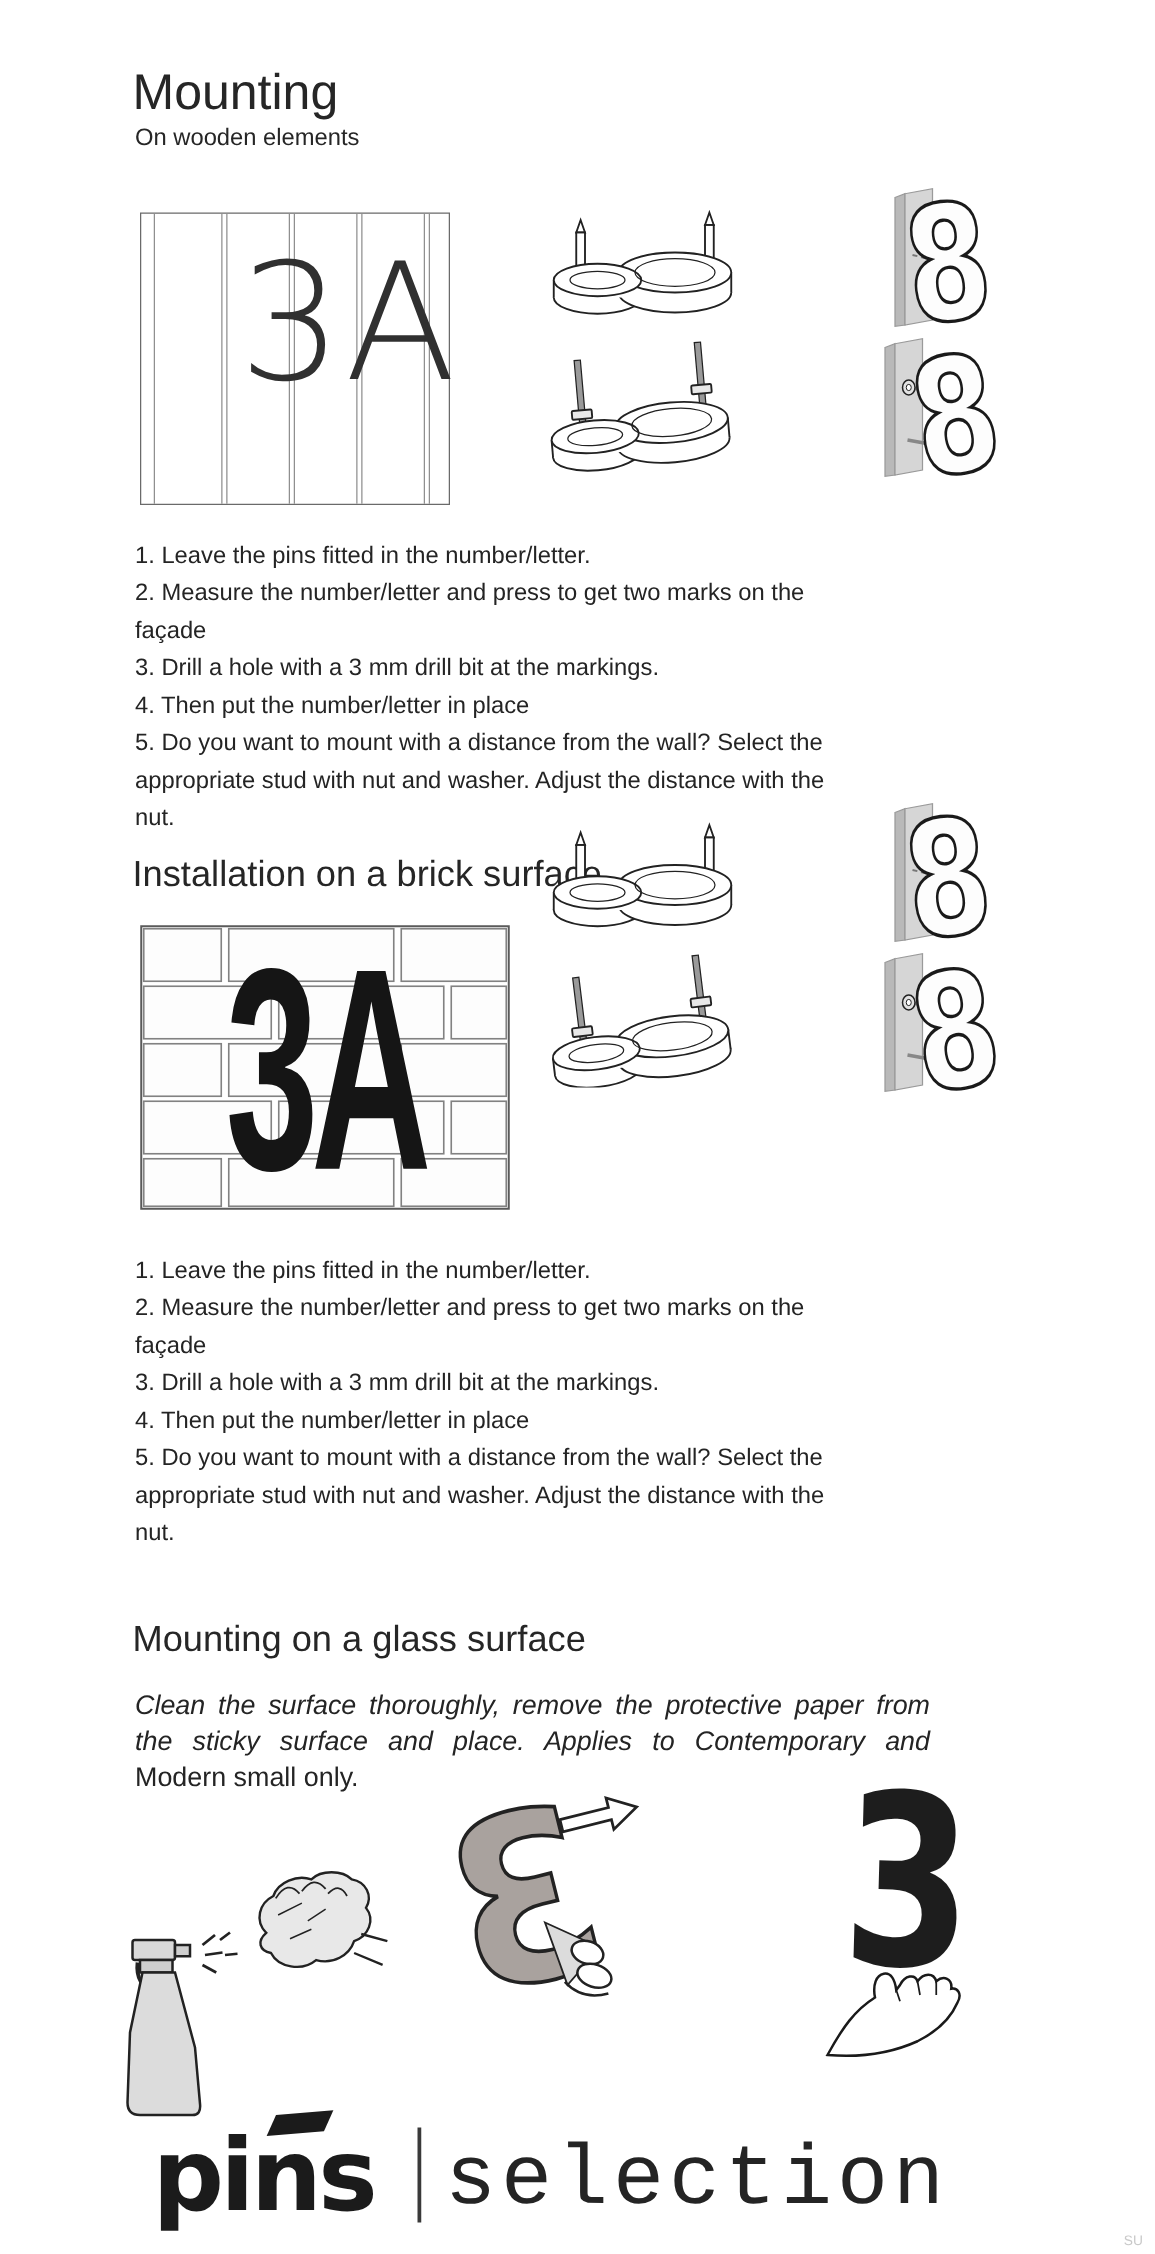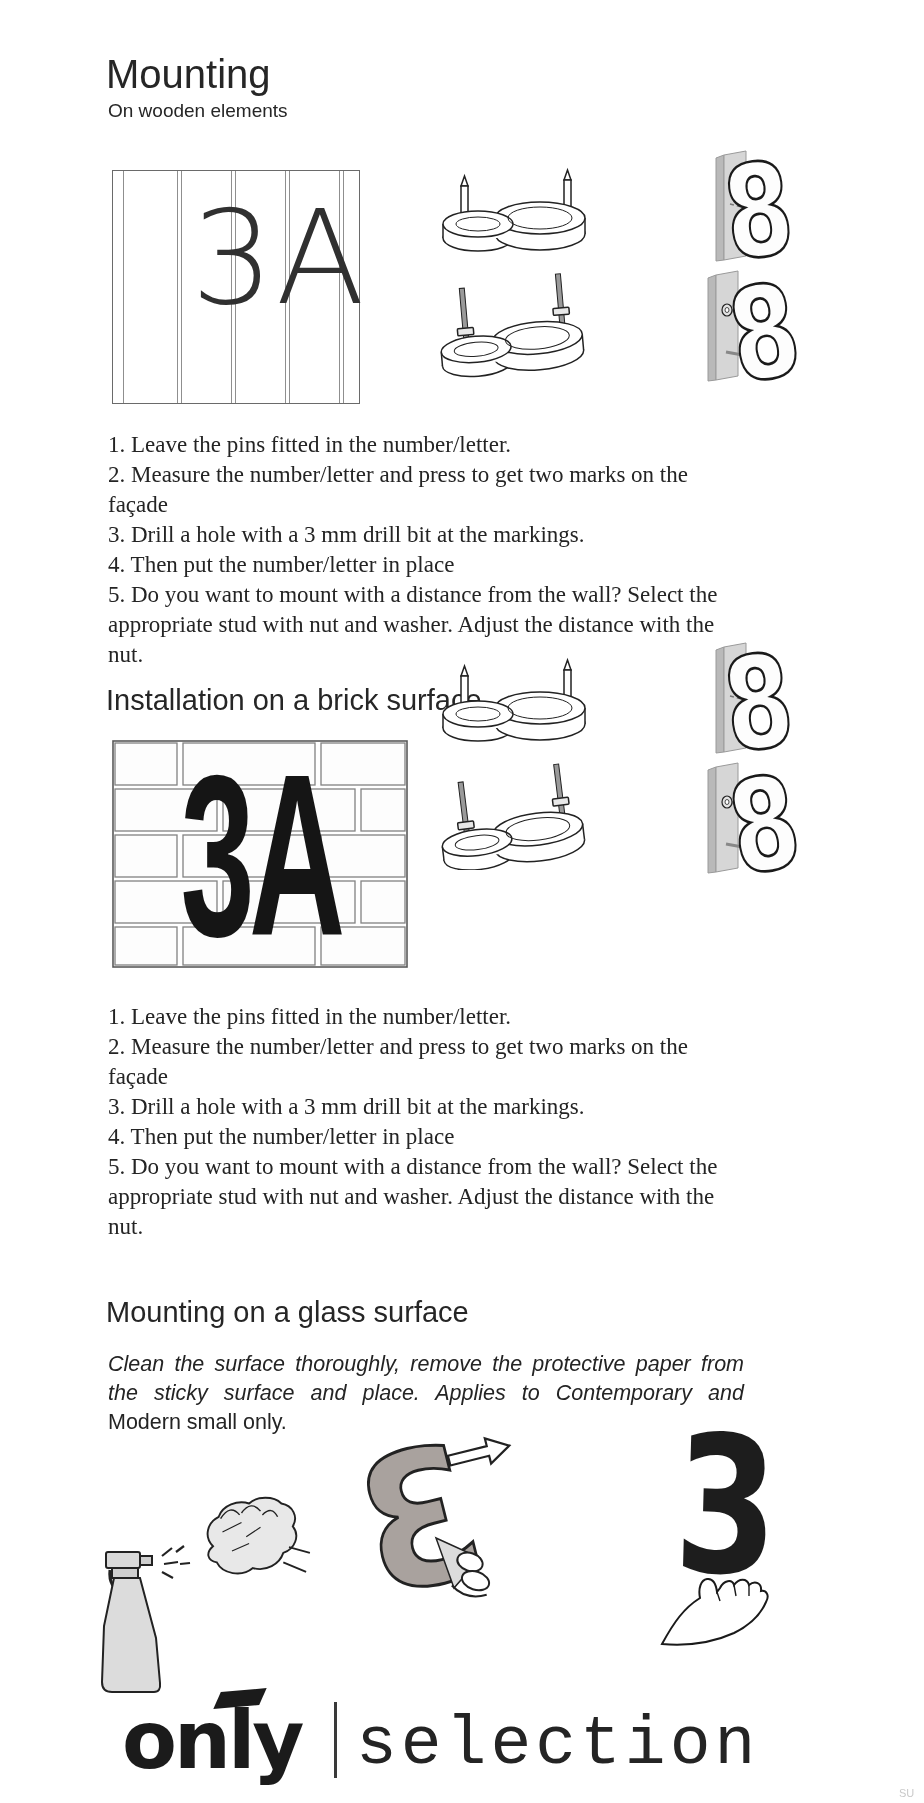--- a/index.html
+++ b/index.html
@@ -6,21 +6,21 @@
   body{
     width:924px;height:1803px;position:relative;overflow:hidden;
     background:#ffffff;color:#262626;
     font-family:"Liberation Sans",sans-serif;
   }
   .abs{position:absolute;}
   
   .page-title{left:106px;top:52px;font-size:40px;color:#262626;}
   .sub-title{left:108px;top:100px;font-size:19px;color:#262626;}
   .section-heading{font-size:29px;color:#262626;}
-  .steps{font-size:23px;line-height:30px;color:#242424;width:690px;font-family:Liberation Serif, serif;}
+  .steps{font-size:19px;line-height:30px;color:#242424;width:690px;}
   .steps div{white-space:nowrap;}
   .para{left:108px;top:1350px;width:636px;font-size:21.5px;line-height:29px;color:#242424;}
   .para .just{text-align:justify;text-align-last:justify;font-style:italic;}
   
   .wood-panel{left:112px;top:170px;width:246px;height:232px;border:1.5px solid #6a6a6a;background:#fff;}
   .plank{position:absolute;top:0;bottom:0;width:1px;background:#8f8f8f;}
   .thin3a{
     position:absolute;left:78px;top:22px;font-size:130px;line-height:1;
     font-family:"DejaVu Sans ExtraLight","DejaVu Sans",sans-serif;
     font-weight:200;letter-spacing:2px;color:#303030;
@@ -319,19 +319,19 @@
   </g>
   <g transform="translate(18,124)">
     <path d="M8,106 C20,84 30,70 46,60 C44,50 47,42 53,41 C59,40 62,46 63,54
              L66,50 C70,42 78,41 80,47 C85,40 93,40 95,47 C101,42 108,45 107,53
              C112,52 116,57 112,64 C106,78 94,88 80,95 C58,105 32,108 8,106 Z" fill="#fff" stroke="#1a1a1a" stroke-width="2"></path>
     <path d="M63,54 L66,63 M80,47 L82,58 M95,47 L95,58" fill="none" stroke="#1a1a1a" stroke-width="1.4"></path>
   </g>
 </svg>
 
 <div class="abs logo-habo">
-  <span>only</span>
+  <span>pins</span>
   <span class="logo-flag"></span>
 </div>
 <div class="abs logo-divider"></div>
 <div class="abs logo-selection">selection</div>
 
 <div class="abs footer-code">SU</div>
 
 </body></html>

